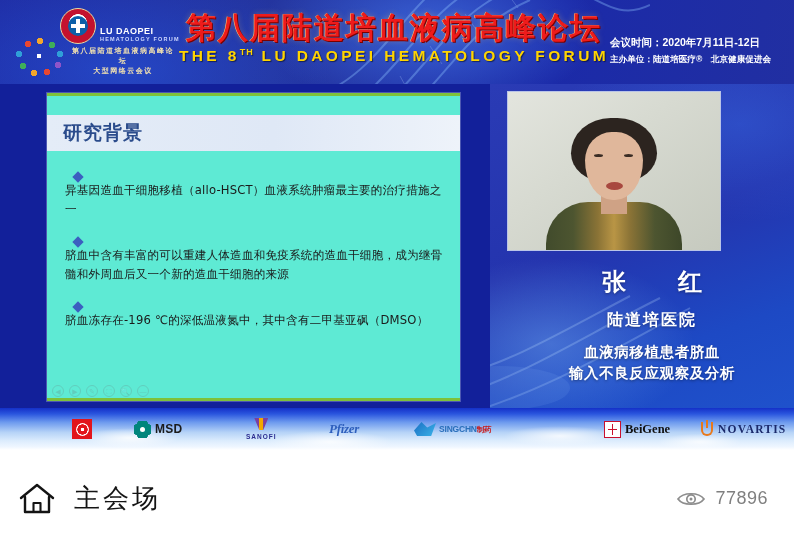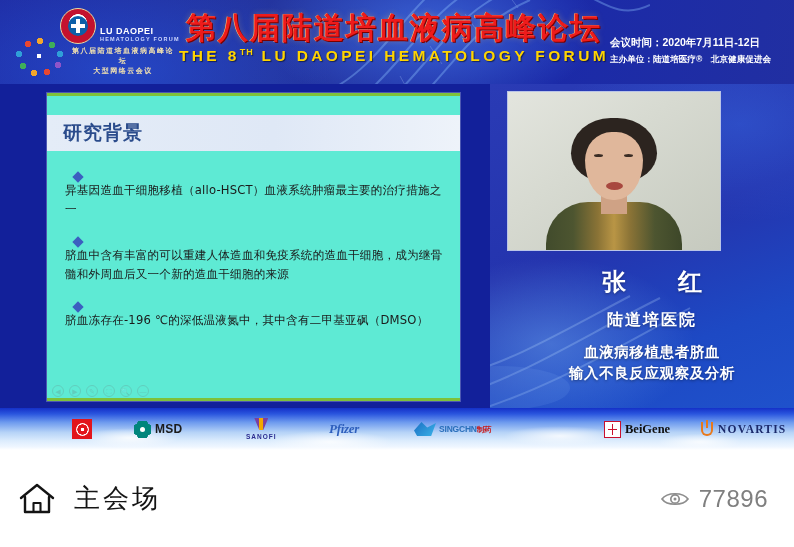--- a/index.html
+++ b/index.html
@@ -253,21 +253,21 @@
     position:absolute; left:0; top:450px; width:794px; height:97px;
     background:#ffffff; display:flex; align-items:center;
     justify-content:space-between; padding:0 26px 0 18px;
   }
   .venue{ display:flex; align-items:center; gap:18px; }
   .venue-label{
     font-size:26px; color:#141414; letter-spacing:3px; font-weight:400;
     font-family:"DejaVu Sans","Liberation Sans",sans-serif;
   }
   .viewers{ display:flex; align-items:center; gap:9px; color:#8d8d8d; }
-  .viewer-count{ font-size:24px; color:#7f7f7f; letter-spacing:.5px; }
+  .viewer-count{ font-size:18px; color:#7f7f7f; letter-spacing:.5px; }
 </style>
 </head>
 <body>
 
 <div id="app">
 
   <div class="stage">
 
     <div class="banner">
 

